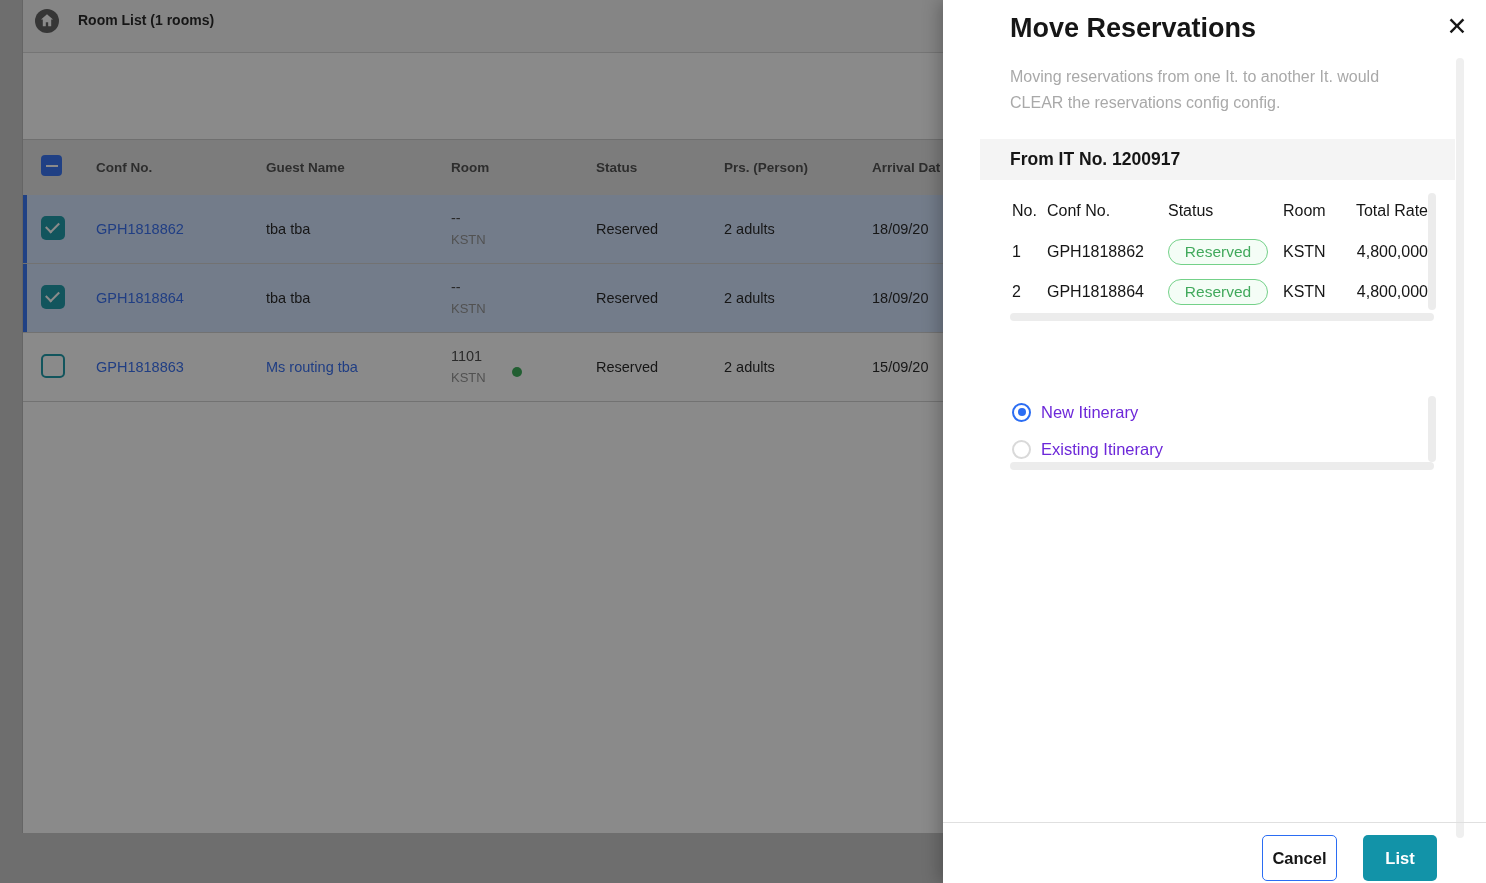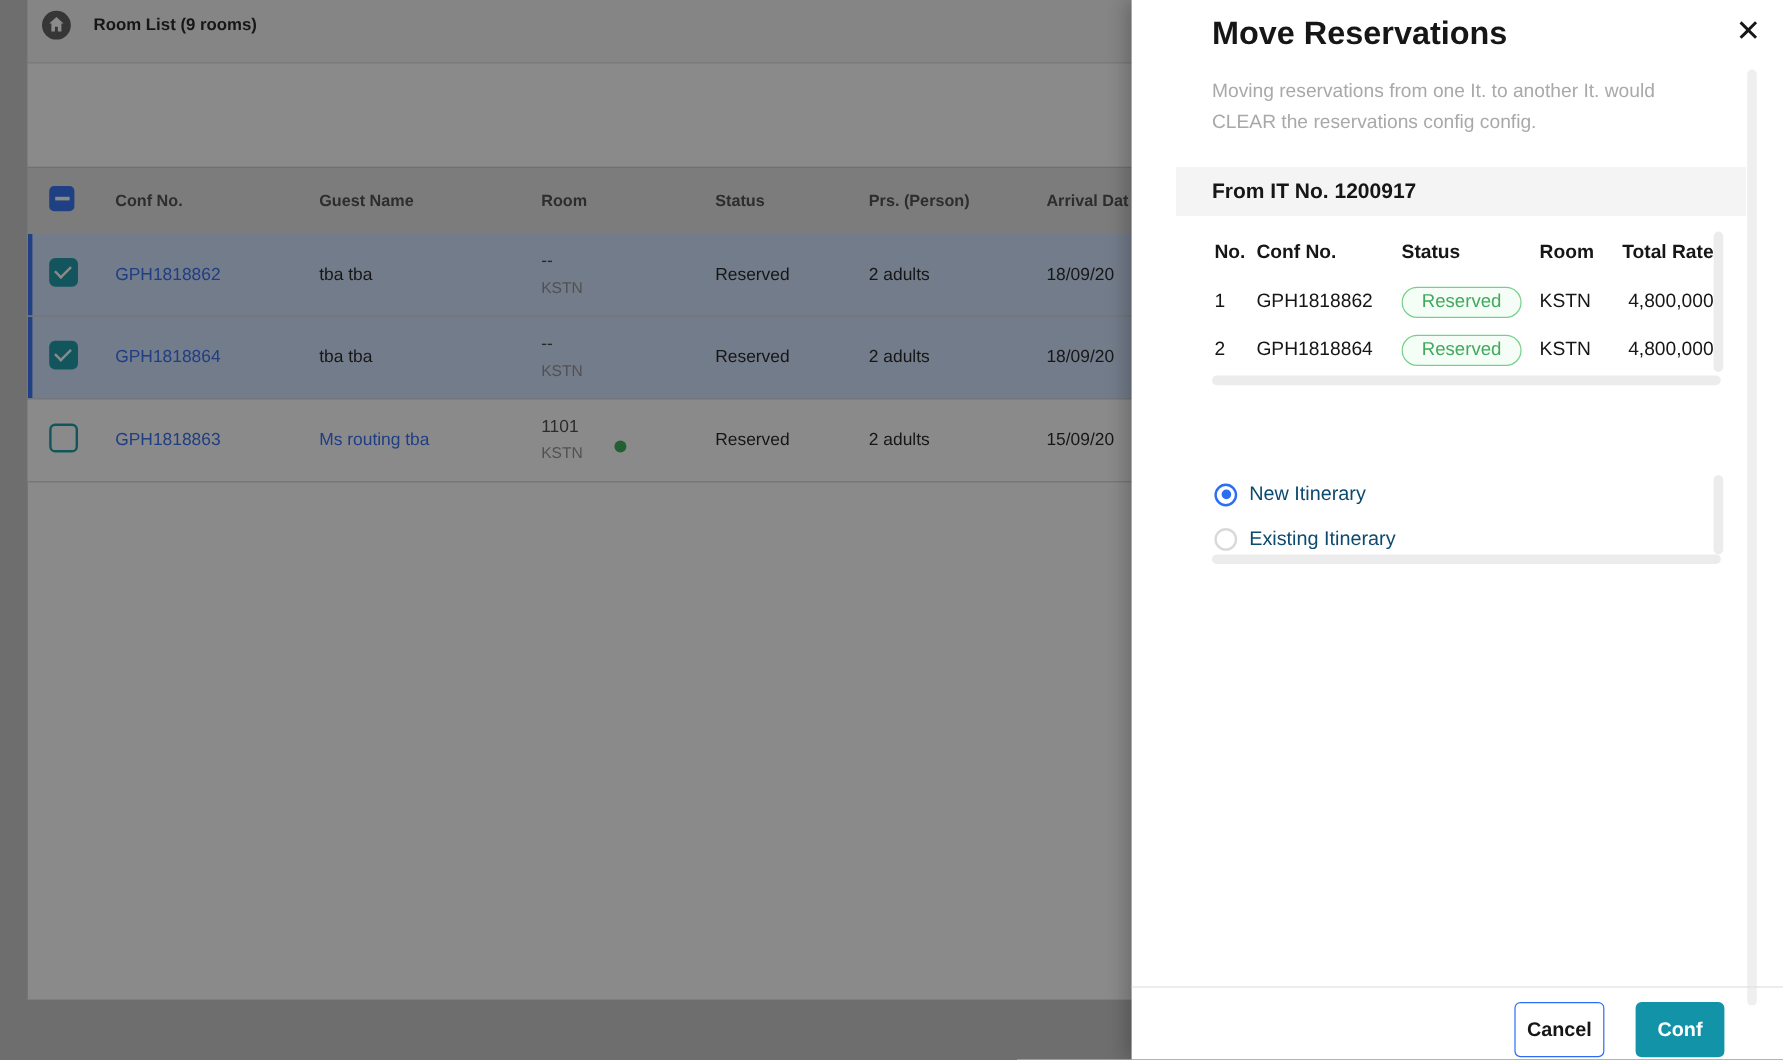--- a/index.html
+++ b/index.html
@@ -38,58 +38,58 @@
 
   
   .panel { position:absolute; top:0; right:0; width:543px; height:883px; background:#ffffff; box-shadow:-4px 0 16px rgba(0,0,0,0.25); }
   .panel-title { position:absolute; left:67px; top:13px; font-size:27px; font-weight:600; color:#161616; }
   .close-btn { position:absolute; top:10px; right:13px; width:32px; height:32px; border:none; background:none; font-size:25px; line-height:32px; color:#161616; cursor:pointer; }
   .panel-desc { position:absolute; left:67px; top:64px; width:420px; font-size:16px; line-height:26px; color:#a9a9a9; }
   .band { position:absolute; left:37px; width:475px; height:41px; background:#f4f4f4; line-height:41px; padding-left:30px; font-size:17.5px; font-weight:700; color:#161616; }
   .band.from { top:139px; }
   .band.to { top:343px; }
   .mini-head, .mini-row { position:absolute; left:69px; width:416px; display:grid; grid-template-columns:35px 121px 115px 64px 81px; align-items:center; font-size:16px; color:#161616; }
-  .mini-head { top:198px; height:26px;font-weight:bold; }
+  .mini-head { top:198px; height:26px; }
   .mini-row.r0 { top:232px; height:40px; }
   .mini-row.r1 { top:272px; height:40px; }
   .num-right { text-align:right; }
   .badge { display:inline-block; width:100px; text-align:center; padding:3px 0; border:1px solid #74d189; border-radius:15px; background:#f4fdf6; color:#41a95c; font-size:15.5px; }
   .rail-v { position:absolute; width:8px; background:#ececec; border-radius:4px; }
   .rail-h { position:absolute; height:8px; background:#ececec; border-radius:4px; }
   .rv1 { left:485px; top:193px; height:117px; }
   .rh1 { left:67px; top:313px; width:424px; }
   .rv2 { left:485px; top:396px; height:66px; }
   .rh2 { left:67px; top:462px; width:424px; }
   .rail-main { position:absolute; left:513px; top:58px; width:8px; height:780px; background:#efefef; border-radius:4px; }
   .opt { position:absolute; left:69px; height:36px; display:flex; align-items:center; }
   .opt.o0 { top:394px; }
   .opt.o1 { top:431px;text-align:right; }
   .radio { position:relative; width:19px; height:19px; border-radius:50%; cursor:pointer; flex:0 0 auto; }
   .radio.sel { border:2px solid #2b6df3; }
   .radio.sel::after { content:""; position:absolute; left:3.5px; top:3.5px; width:8px; height:8px; border-radius:50%; background:#2b6df3; }
   .radio.unsel { border:2px solid #d9d9d9; }
-  .opt-label { margin-left:10px; font-size:16.5px; color:#0c4a6e; }
+  .opt-label { margin-left:10px; font-size:16.5px; color:#6d28d9; }
   .footer-line { position:absolute; left:0; right:0; top:822px; border-top:1px solid #e0e0e0; }
   .btn { position:absolute; top:835px; height:46px; border-radius:5px; font-size:16.5px; font-weight:600; cursor:pointer; font-family:inherit; }
   .btn.cancel { left:319px; width:75px; background:#ffffff; border:1px solid #2b6df3; color:#161616; }
   .btn.move { left:420px; width:74px; background:#1293a8; border:none; color:#ffffff; }
 </style>
 </head>
 <body>
 
 <div class="app">
   <div class="card">
     <div class="top-bar">
       <button class="home-btn">
         <svg width="26" height="26" viewBox="0 0 26 26">
           <circle cx="13" cy="13" r="12" fill="#565656"></circle>
           <path d="M13 6.2l-6 5.3h1.8v6.7h3v-4h2.4v4h3v-6.7H19z" fill="#ffffff"></path>
         </svg>
       </button>
-      <span class="page-title">Room List (9 rooms)</span>
+      <span class="page-title">Room List (1 rooms)</span>
     </div>
     <div class="toolbar-spacer"></div>
 
     <div class="thead">
       <div class="c-cb"><span class="cb ind"></span></div>
       <div class="th">Conf No.</div>
       <div class="th">Guest Name</div>
       <div class="th">Room</div>
       <div class="th">Status</div>
       <div class="th">Prs. (Person)</div>
@@ -190,14 +190,14 @@
     <span class="opt-label">Existing Itinerary</span>
   </div>
 
   <div class="rail-v rv2"></div>
   <div class="rail-h rh2"></div>
 
   <div class="rail-main"></div>
 
   <div class="footer-line"></div>
   <button class="btn cancel">Cancel</button>
-  <button class="btn move">Conf</button>
+  <button class="btn move">List</button>
 </aside>
 
 </body></html>

